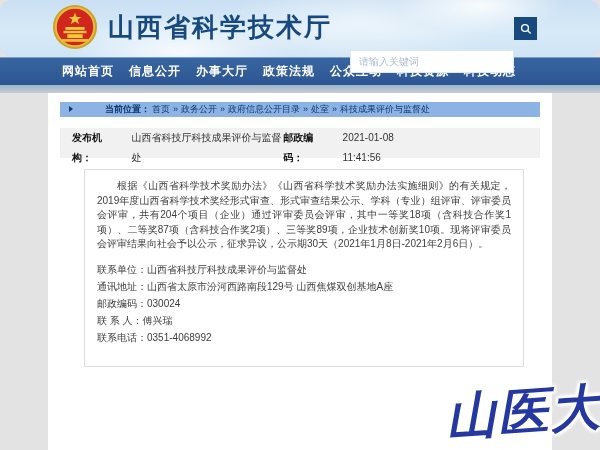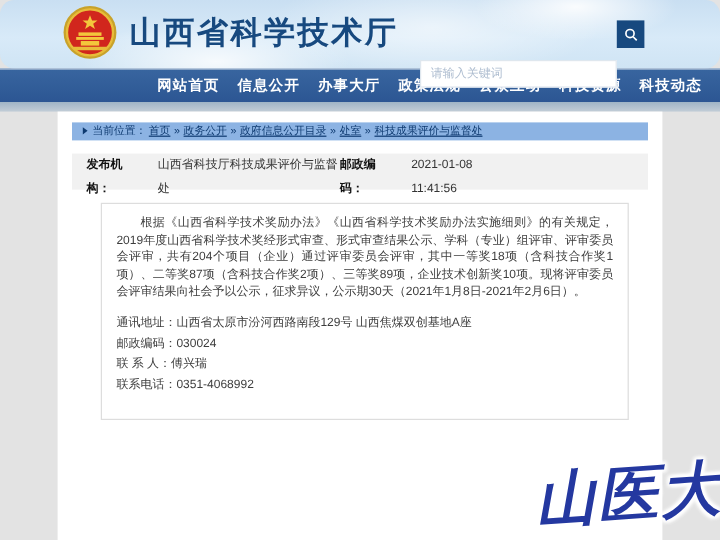--- a/index.html
+++ b/index.html
@@ -25,37 +25,37 @@
     font-size:10px; color:#444; padding:0 8px; outline:none; font-family:"Liberation Sans",sans-serif;margin-top:33px;
   }
   .search input::placeholder { color:#aebdd0; }
   .search-btn { width:23px; height:23px; border:none; background:#17497f; cursor:pointer;
     display:flex; align-items:center; justify-content:center; }
 
   
   .nav {
     height:28px; background:linear-gradient(180deg,#38659f 0%,#2c5693 100%);
     border-top:1px solid #7b9cc6;
-    display:flex; align-items:center; padding-left:62px;justify-content:flex-end;
+    display:flex; align-items:center; padding-left:62px;
   }
   .nav-item { color:#fff; font-size:12px; font-weight:bold; margin-right:15px; letter-spacing:1px; cursor:pointer; white-space:nowrap; }
   .nav-strip { height:8px; background:linear-gradient(180deg,#9fb4c6,#c2cdd7); }
 
   
   .main { height:357px; padding:0 48px; }
   .card { background:#fff; height:100%; padding:9px 12px 0 12px; position:relative; }
 
   .breadcrumb {
     height:15px; background:#8cb3e3; font-size:9px; line-height:15px;
     color:#0e3a70; padding-left:9px; white-space:nowrap; overflow:hidden;
   }
   .bc-arrow { display:inline-block; width:0; height:0; border-left:4px solid #0e3a70;
     border-top:3px solid transparent; border-bottom:3px solid transparent; margin-right:4px; }
-  .bc-label { font-weight:normal; }
-  .bc-link { color:#0e3a70; text-decoration:underline; cursor:pointer; margin:0 2px; }
+  .bc-label { font-weight:bold;margin-left:28px; }
+  .bc-link { color:#0e3a70; cursor:pointer; margin:0 2px; }
   .bc-sep { margin:0 1px; }
 
   .meta-bar {
     margin-top:11px; height:30px; background:#f1f1f1; font-size:10px; line-height:20px;
     color:#333; display:flex; padding:0 110px 0 12px;
   }
   .meta-label { font-weight:bold; color:#111; }
   .meta-value { margin-left:12px; }
   .meta-date-label { margin-left:auto; font-weight:bold; color:#111; }
 
@@ -130,20 +130,21 @@
         <span class="meta-value">山西省科技厅科技成果评价与监督处</span>
         <span class="meta-date-label">邮政编码：</span>
         <span class="meta-value">2021-01-08 11:41:56</span>
       </div>
 
 
       <div class="article-box">
         <div class="para">根据《山西省科学技术奖励办法》《山西省科学技术奖励办法实施细则》的有关规定，2019年度山西省科学技术奖经形式审查、形式审查结果公示、学科（专业）组评审、评审委员会评审，共有204个项目（企业）通过评审委员会评审，其中一等奖18项（含科技合作奖1项）、二等奖87项（含科技合作奖2项）、三等奖89项，企业技术创新奖10项。现将评审委员会评审结果向社会予以公示，征求异议，公示期30天（2021年1月8日-2021年2月6日）。</div>
 
         <div>
+          <div class="contact-line">联系单位：山西省科技厅科技成果评价与监督处</div>
           <div class="contact-line">通讯地址：山西省太原市汾河西路南段129号 山西焦煤双创基地A座</div>
           <div class="contact-line">邮政编码：030024</div>
           <div class="contact-line">联 系 人：傅兴瑞</div>
           <div class="contact-line">联系电话：0351-4068992</div>
         </div>
 
       </div>
 
     </div>
   </div>

